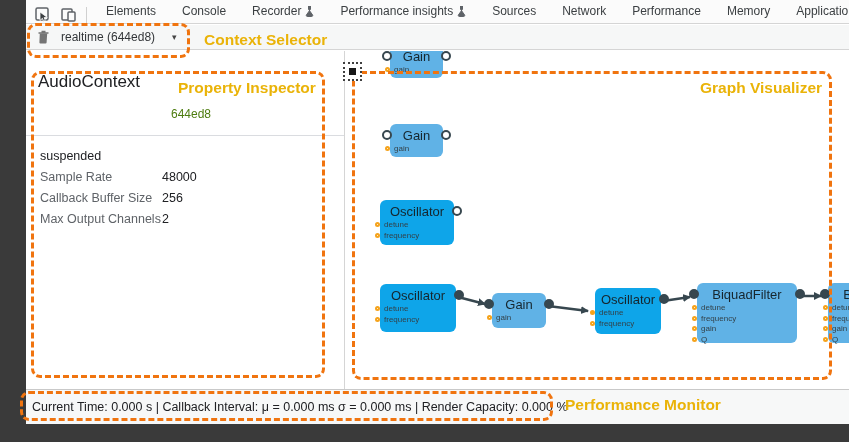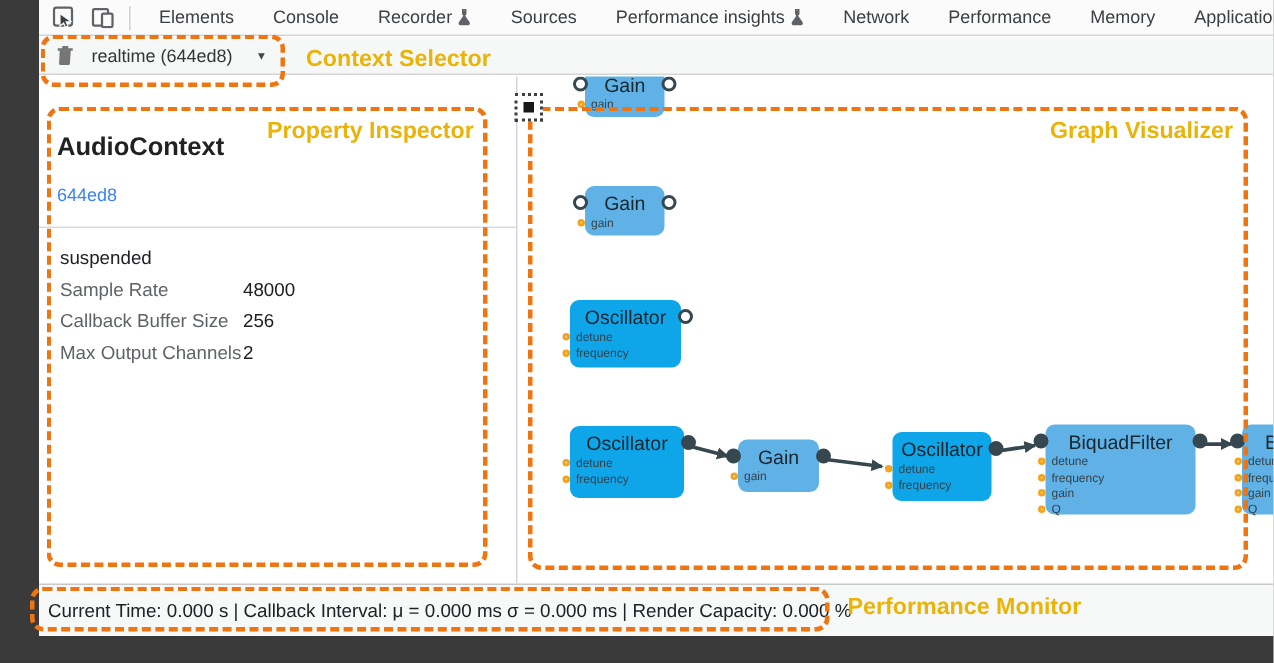--- a/index.html
+++ b/index.html
@@ -13,43 +13,43 @@
   }
   
   #devtools {
     position:absolute; left:26px; top:0; width:823px; height:424px;
     background:#fff; overflow:hidden;
   }
   
   #tab-bar {
     position:absolute; left:0; top:0; right:0; height:24px;
     background:#fbfbfb; border-bottom:1px solid #d5d5d5;
-    display:flex; align-items:center; white-space:nowrap; overflow:hidden;
+    display:flex; align-items:flex-end; white-space:nowrap; overflow:hidden;
   }
   .icon-btn { width:20px; height:18px; display:flex; align-items:center; justify-content:center; margin-left:6px; flex:0 0 auto; }
   .tb-sep { width:1px; height:16px; background:#d0d0d0; margin:0 6px 0 8px; flex:0 0 auto; }
   .tab { padding:0 13px; font-size:12px; color:#3c4043; line-height:23px; display:inline-flex; align-items:center; gap:4px; flex:0 0 auto; }
   .flask-icon svg { display:block; }
   
   #toolbar {
     position:absolute; left:0; top:25px; right:0; height:25px;
     background:#f6f7f7; border-bottom:1px solid #d5d5d5;
     display:flex; align-items:center;
   }
   #trash { margin-left:8px; width:18px; height:16px; display:flex; align-items:center; justify-content:center; }
   #context-dropdown { margin-left:9px; font-size:12px; color:#333639; display:flex; align-items:center; gap:17px; }
   #context-caret { font-size:9px; color:#444; line-height:1; }
   
   #content { position:absolute; left:0; top:51px; right:0; bottom:35px; }
   #property-pane {
     position:absolute; left:0; top:0; bottom:0; width:319px;
     border-right:1px solid #d5d5d5; background:#fff; overflow:hidden;
   }
-  #pi-title { font-size:17px; font-weight:700; color:#202124; margin:37px 0 0 12px; }
-  #pi-id { font-size:12px; color:#3b82f6; margin:15px 0 0 12px; }
+  #pi-title { font-size:17px; font-weight:400; color:#202124; margin:21px 0 0 12px; }
+  #pi-id { font-size:12px; color:#4d7c0f; margin:15px 0 0 12px;text-align:center; }
   #pi-divider { border:none; border-top:1px solid #dadce0; margin-top:14px; }
   #pi-table { margin:9px 0 0 14px; }
   .prop-row { display:flex; height:21px; align-items:center; font-size:12.5px; }
   .prop-label { width:122px; color:#5f6368; flex:0 0 auto; }
   .prop-value { color:#202124; }
   
   #graph-pane { position:absolute; left:320px; top:0; right:0; bottom:0; background:#fff; overflow:hidden;padding-left:48px; }
   #edges-svg { position:absolute; left:0; top:0; }
   .audio-node { position:absolute; border-radius:6px; }
   .audio-node.blue { background:#60b2e6; }
@@ -108,28 +108,28 @@
         </span><span class="tab">
           <span>Console</span>
         </span><span class="tab">
           <span>Recorder</span>
           <span class="flask-icon">
             <svg width="9" height="11" viewBox="0 0 9 11">
               <path d="M3 0.5 h3 M3.5 1 v2.2 L7.6 9 a1 1 0 0 1 -0.9 1.5 h-4.4 a1 1 0 0 1 -0.9 -1.5 L5.5 3.2 V1" fill="#5f6368" stroke="#5f6368" stroke-width="1" stroke-linejoin="round"></path>
             </svg>
           </span>
         </span><span class="tab">
-          <span>Sources</span>
-        </span><span class="tab">
           <span>Performance insights</span>
           <span class="flask-icon">
             <svg width="9" height="11" viewBox="0 0 9 11">
               <path d="M3 0.5 h3 M3.5 1 v2.2 L7.6 9 a1 1 0 0 1 -0.9 1.5 h-4.4 a1 1 0 0 1 -0.9 -1.5 L5.5 3.2 V1" fill="#5f6368" stroke="#5f6368" stroke-width="1" stroke-linejoin="round"></path>
             </svg>
           </span>
+        </span><span class="tab">
+          <span>Sources</span>
         </span><span class="tab">
           <span>Network</span>
         </span><span class="tab">
           <span>Performance</span>
         </span><span class="tab">
           <span>Memory</span>
         </span><span class="tab">
           <span>Application</span>
         </span></span>
   </div>

